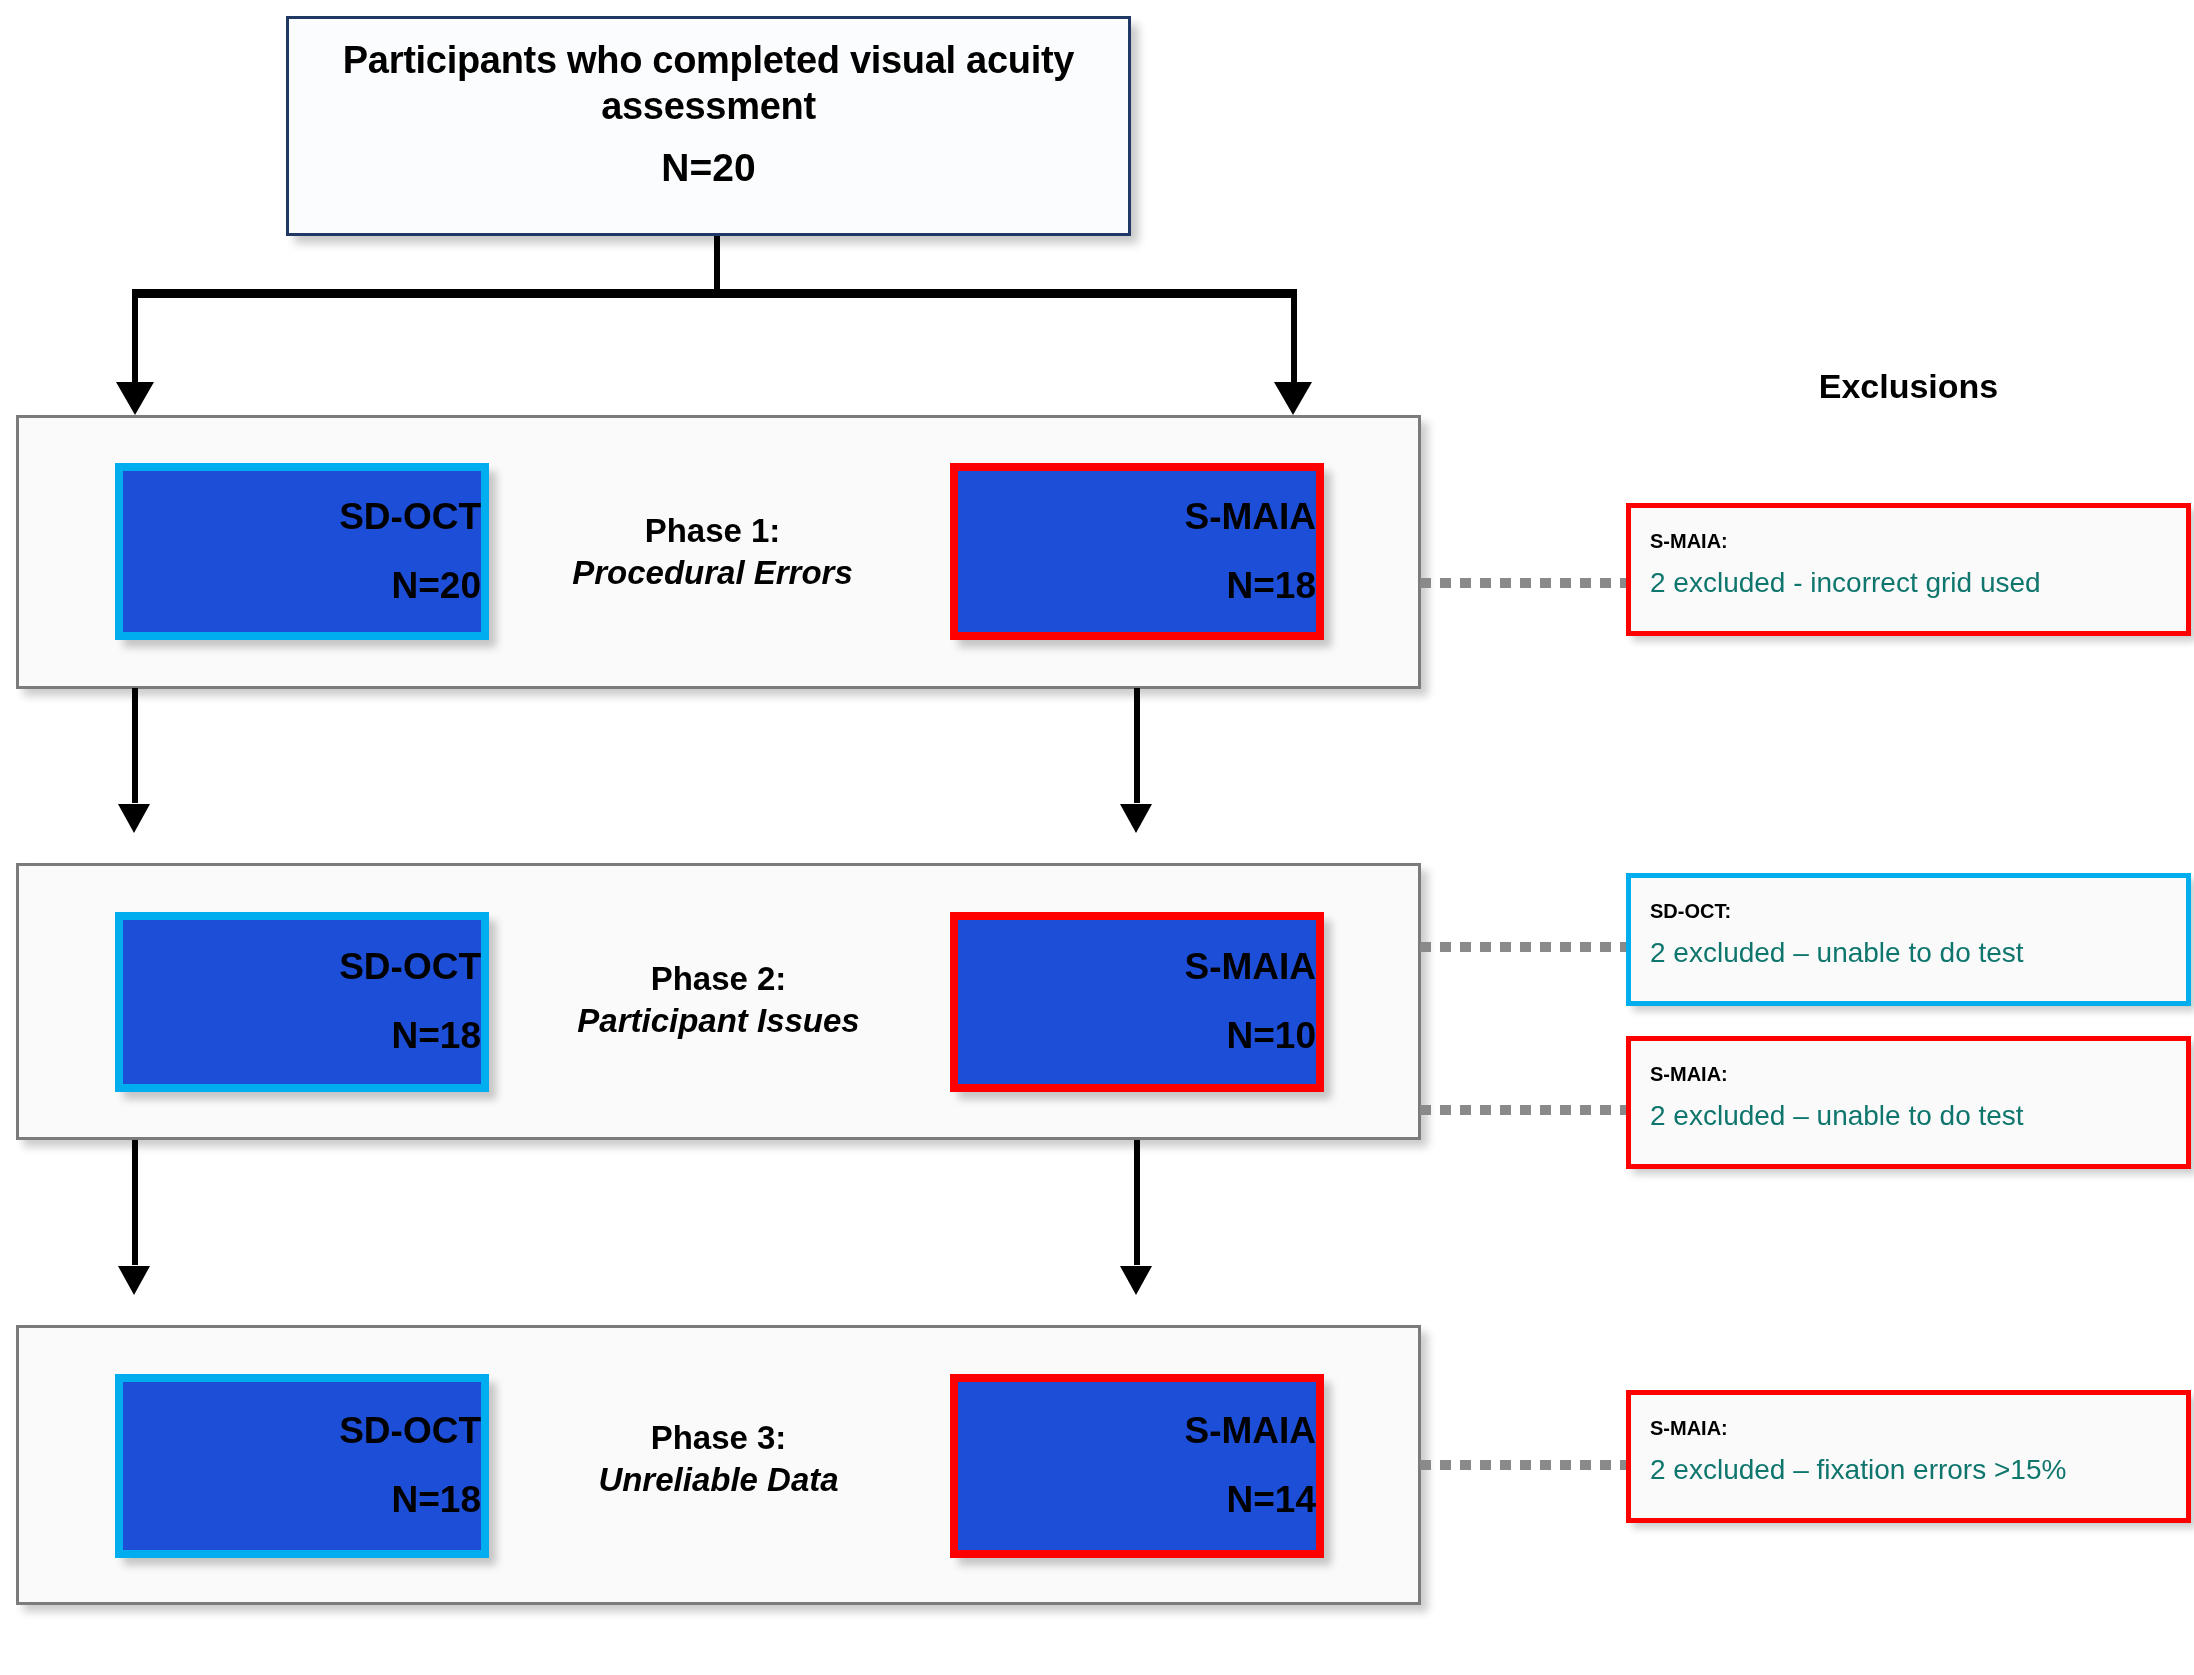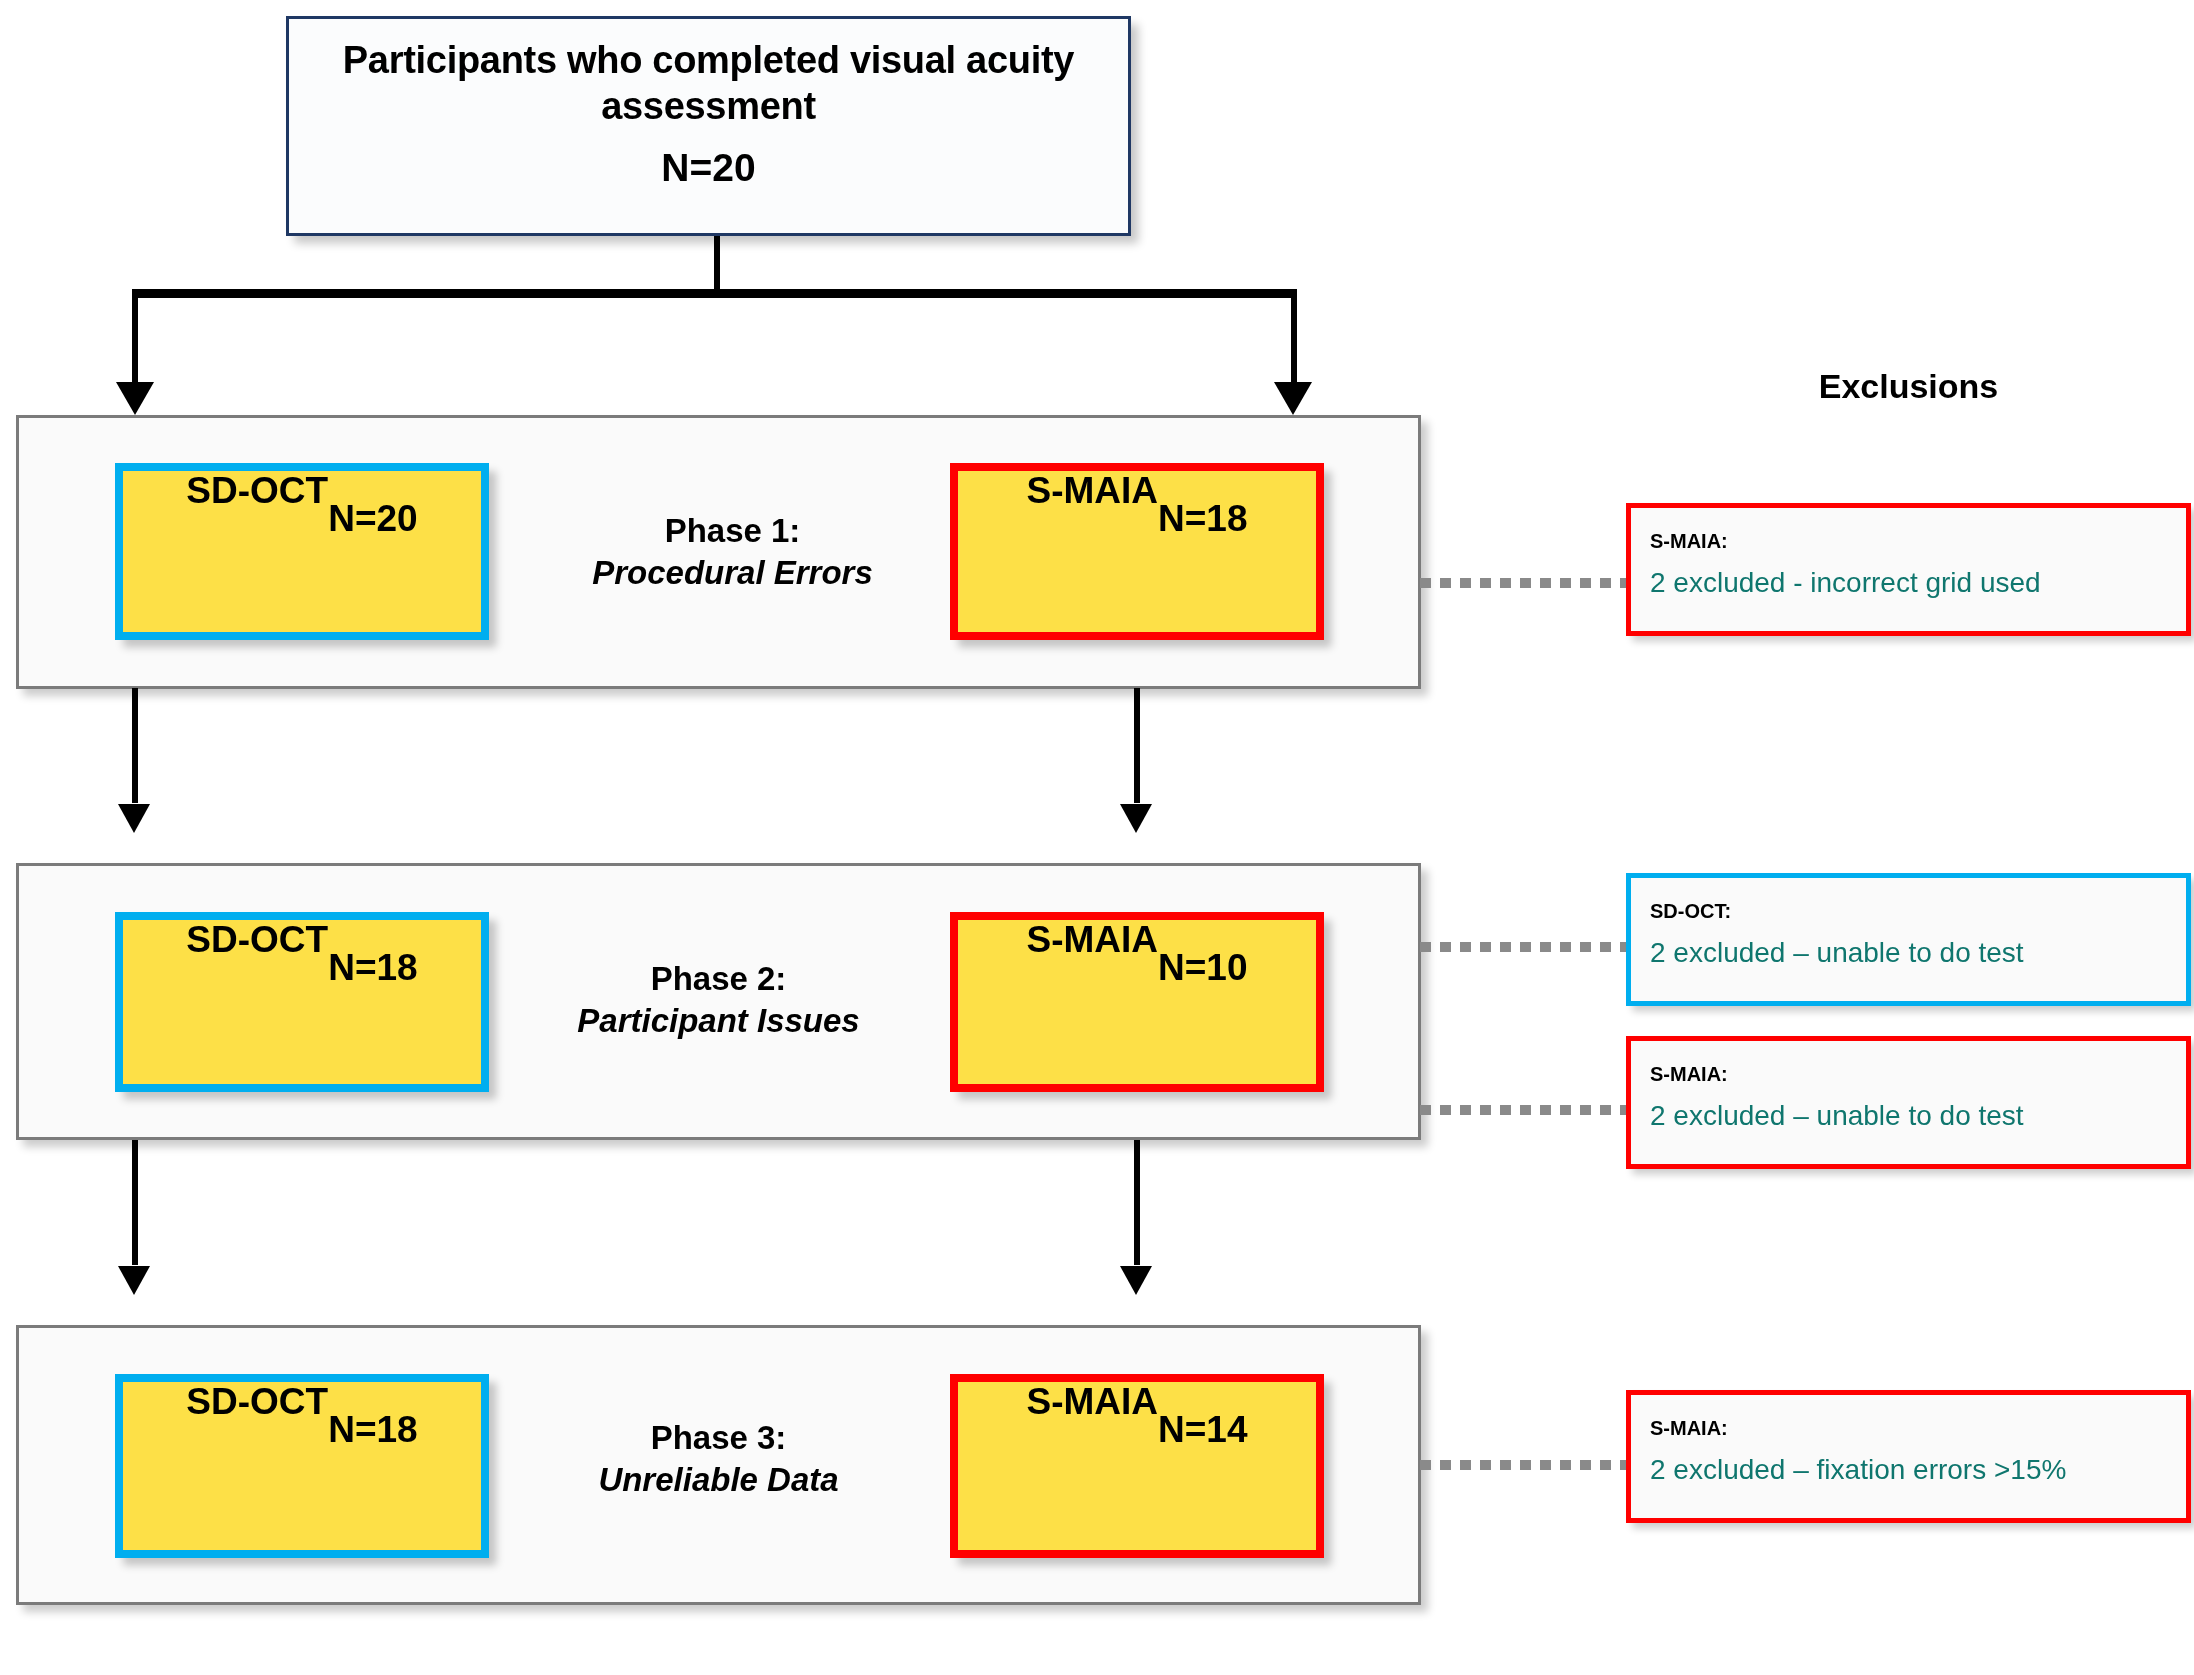--- a/index.html
+++ b/index.html
@@ -87,25 +87,25 @@
     box-shadow: 7px 7px 8.2px rgba(0,0,0,0.20);
   }
   .phase-1 { top: 415px;  height: 274px; }
   .phase-2 { top: 863px; height: 277px; }
   .phase-3 { top: 1325px; height: 280px; }
 
   
   .arm {
     position: absolute;
     box-sizing: border-box;
-    background: #fde047;
+    background: #1d4ed8;
     box-shadow: 7.6px 7.6px 8.2px rgba(0,0,0,0.22);
     display: flex;
-    flex-direction: row;
-    align-items: flex-start;
+    flex-direction: column;
+    align-items: flex-end;
     justify-content: center;
   }
   .arm.blue { border: 8.2px solid #00AEEF; }
   .arm.red  { border: 8.2px solid #FF0000; }
   .arm .nm {
     font-size: 37px;
     font-weight: bold;
     color: #000000;
     line-height: 1.1;
   }
@@ -136,21 +136,21 @@
     display: block;
     font-size: 33px;
     font-weight: bold;
   }
   .phase-label .pl-sub {
     display: block;
     font-size: 33px;
     font-weight: bold;
     font-style: italic;
   }
-  .pl-1 { left: 511px; top: 510px; }
+  .pl-1 { left: 491px; top: 510px; }
   .pl-2 { left: 497px; top: 958px; }
   .pl-3 { left: 497px; top: 1417px; }
 
   
   .excl-heading {
     position: absolute;
     left: 1626px;
     top: 367px;
     width: 565px;
     text-align: center;

